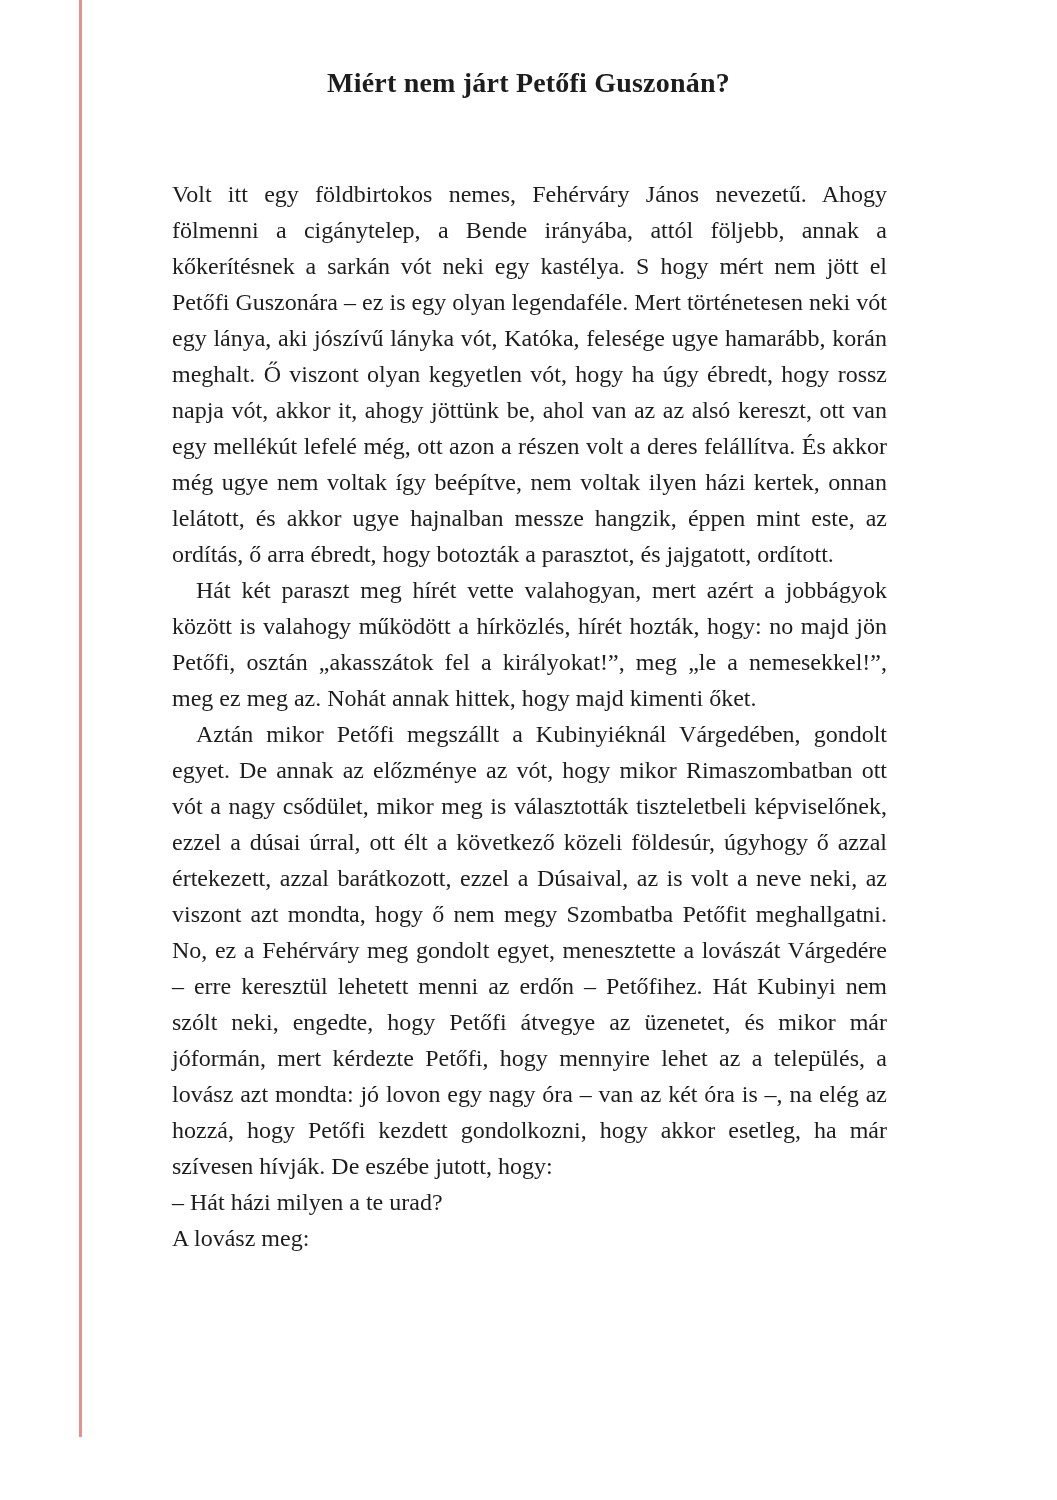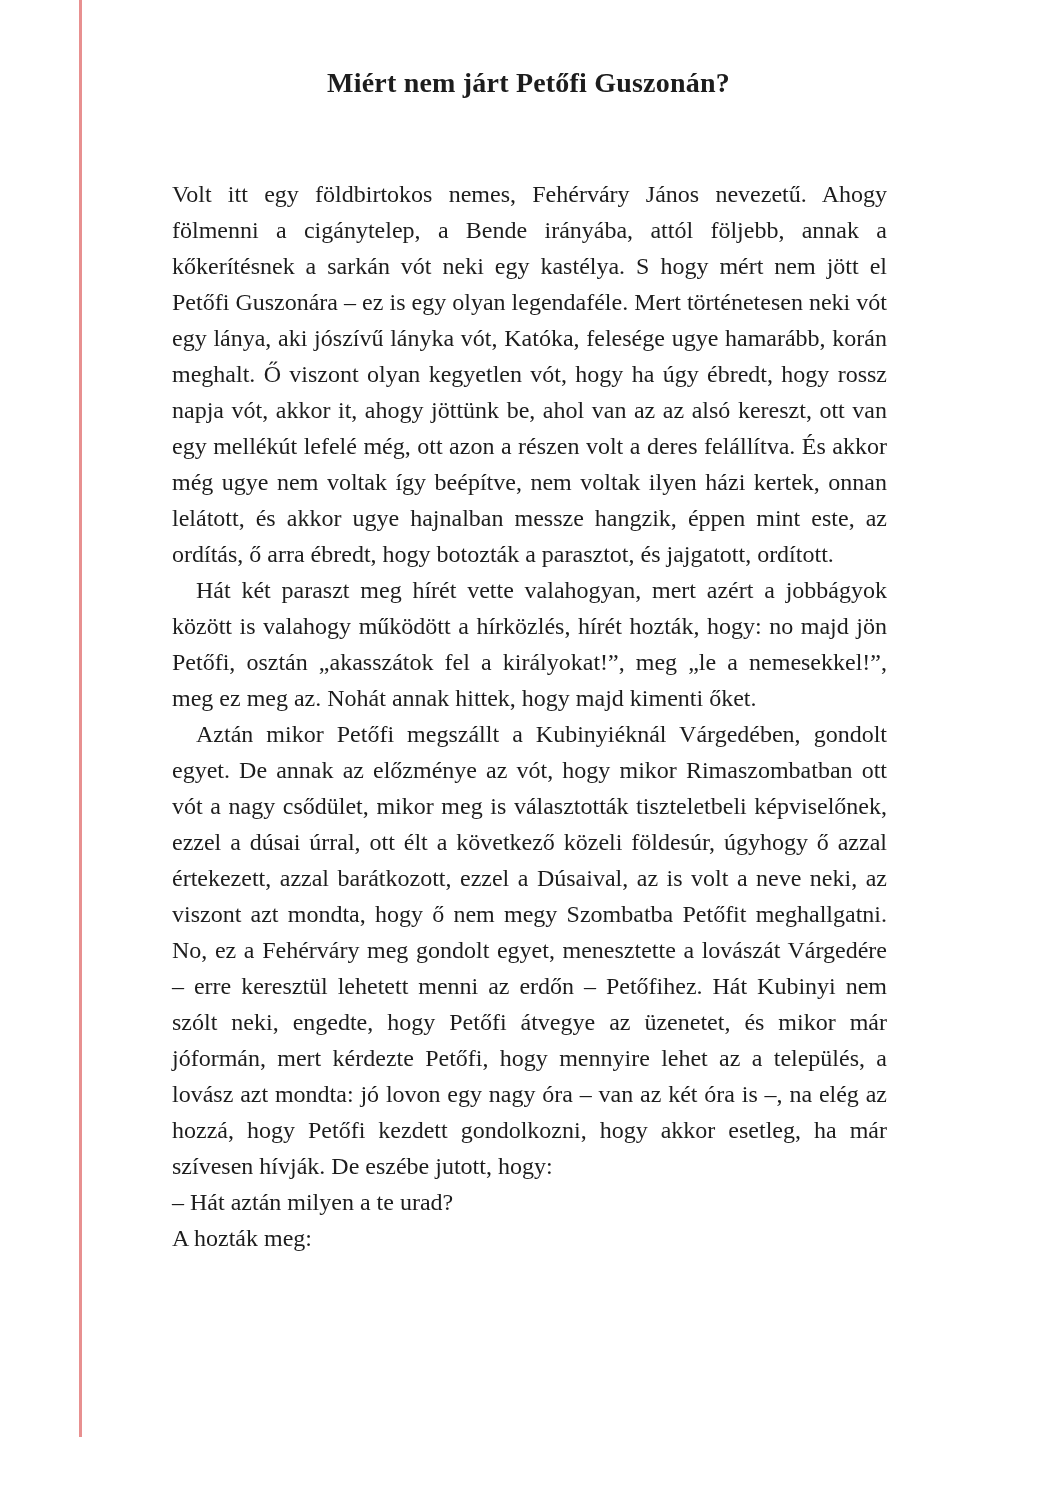--- a/index.html
+++ b/index.html
@@ -61,17 +61,17 @@
 <div class="page" style="background: rgb(255, 255, 255); color: rgb(29, 29, 29);">
 
   <div class="edge-line" style="background: rgb(232, 144, 144);"></div>
 
   <h1 class="title">Miért nem járt Petőfi Guszonán?</h1>
 
   <div class="doc-body">
     <p class="para justify">Volt itt egy földbirtokos nemes, Fehérváry János nevezetű. Ahogy fölmenni a cigánytelep, a Bende irányába, attól följebb, annak a kőkerítésnek a sarkán vót neki egy kastélya. S hogy mért nem jött el Petőfi Guszonára – ez is egy olyan legendaféle. Mert történetesen neki vót egy lánya, aki jószívű lányka vót, Katóka, felesége ugye hamarább, korán meghalt. Ő viszont olyan kegyetlen vót, hogy ha úgy ébredt, hogy rossz napja vót, akkor it, ahogy jöttünk be, ahol van az az alsó kereszt, ott van egy mellékút lefelé még, ott azon a részen volt a deres felállítva. És akkor még ugye nem voltak így beépítve, nem voltak ilyen házi kertek, onnan lelátott, és akkor ugye hajnalban messze hangzik, éppen mint este, az ordítás, ő arra ébredt, hogy botozták a parasztot, és jajgatott, ordított.</p>
     <p class="para justify indent">Hát két paraszt meg hírét vette valahogyan, mert azért a jobbágyok között is valahogy működött a hírközlés, hírét hozták, hogy: no majd jön Petőfi, osztán „akasszátok fel a királyokat!”, meg „le a nemesekkel!”, meg ez meg az. Nohát annak hittek, hogy majd kimenti őket.</p>
     <p class="para justify indent">Aztán mikor Petőfi megszállt a Kubinyiéknál Várgedében, gondolt egyet. De annak az előzménye az vót, hogy mikor Rimaszombatban ott vót a nagy csődület, mikor meg is választották tiszteletbeli képviselőnek, ezzel a dúsai úrral, ott élt a következő közeli földesúr, úgyhogy ő azzal értekezett, azzal barátkozott, ezzel a Dúsaival, az is volt a neve neki, az viszont azt mondta, hogy ő nem megy Szombatba Petőfit meghallgatni. No, ez a Fehérváry meg gondolt egyet, menesztette a lovászát Várgedére – erre keresztül lehetett menni az erdőn – Petőfihez. Hát Kubinyi nem szólt neki, engedte, hogy Petőfi átvegye az üzenetet, és mikor már jóformán, mert kérdezte Petőfi, hogy mennyire lehet az a település, a lovász azt mondta: jó lovon egy nagy óra – van az két óra is –, na elég az hozzá, hogy Petőfi kezdett gondolkozni, hogy akkor esetleg, ha már szívesen hívják. De eszébe jutott, hogy:</p>
-    <p class="para">– Hát aztán milyen a te urad?</p>
-    <p class="para">A hozták meg:</p>
+    <p class="para">– Hát házi milyen a te urad?</p>
+    <p class="para">A lovász meg:</p>
   </div>
 
 </div>
 
 </body></html>

